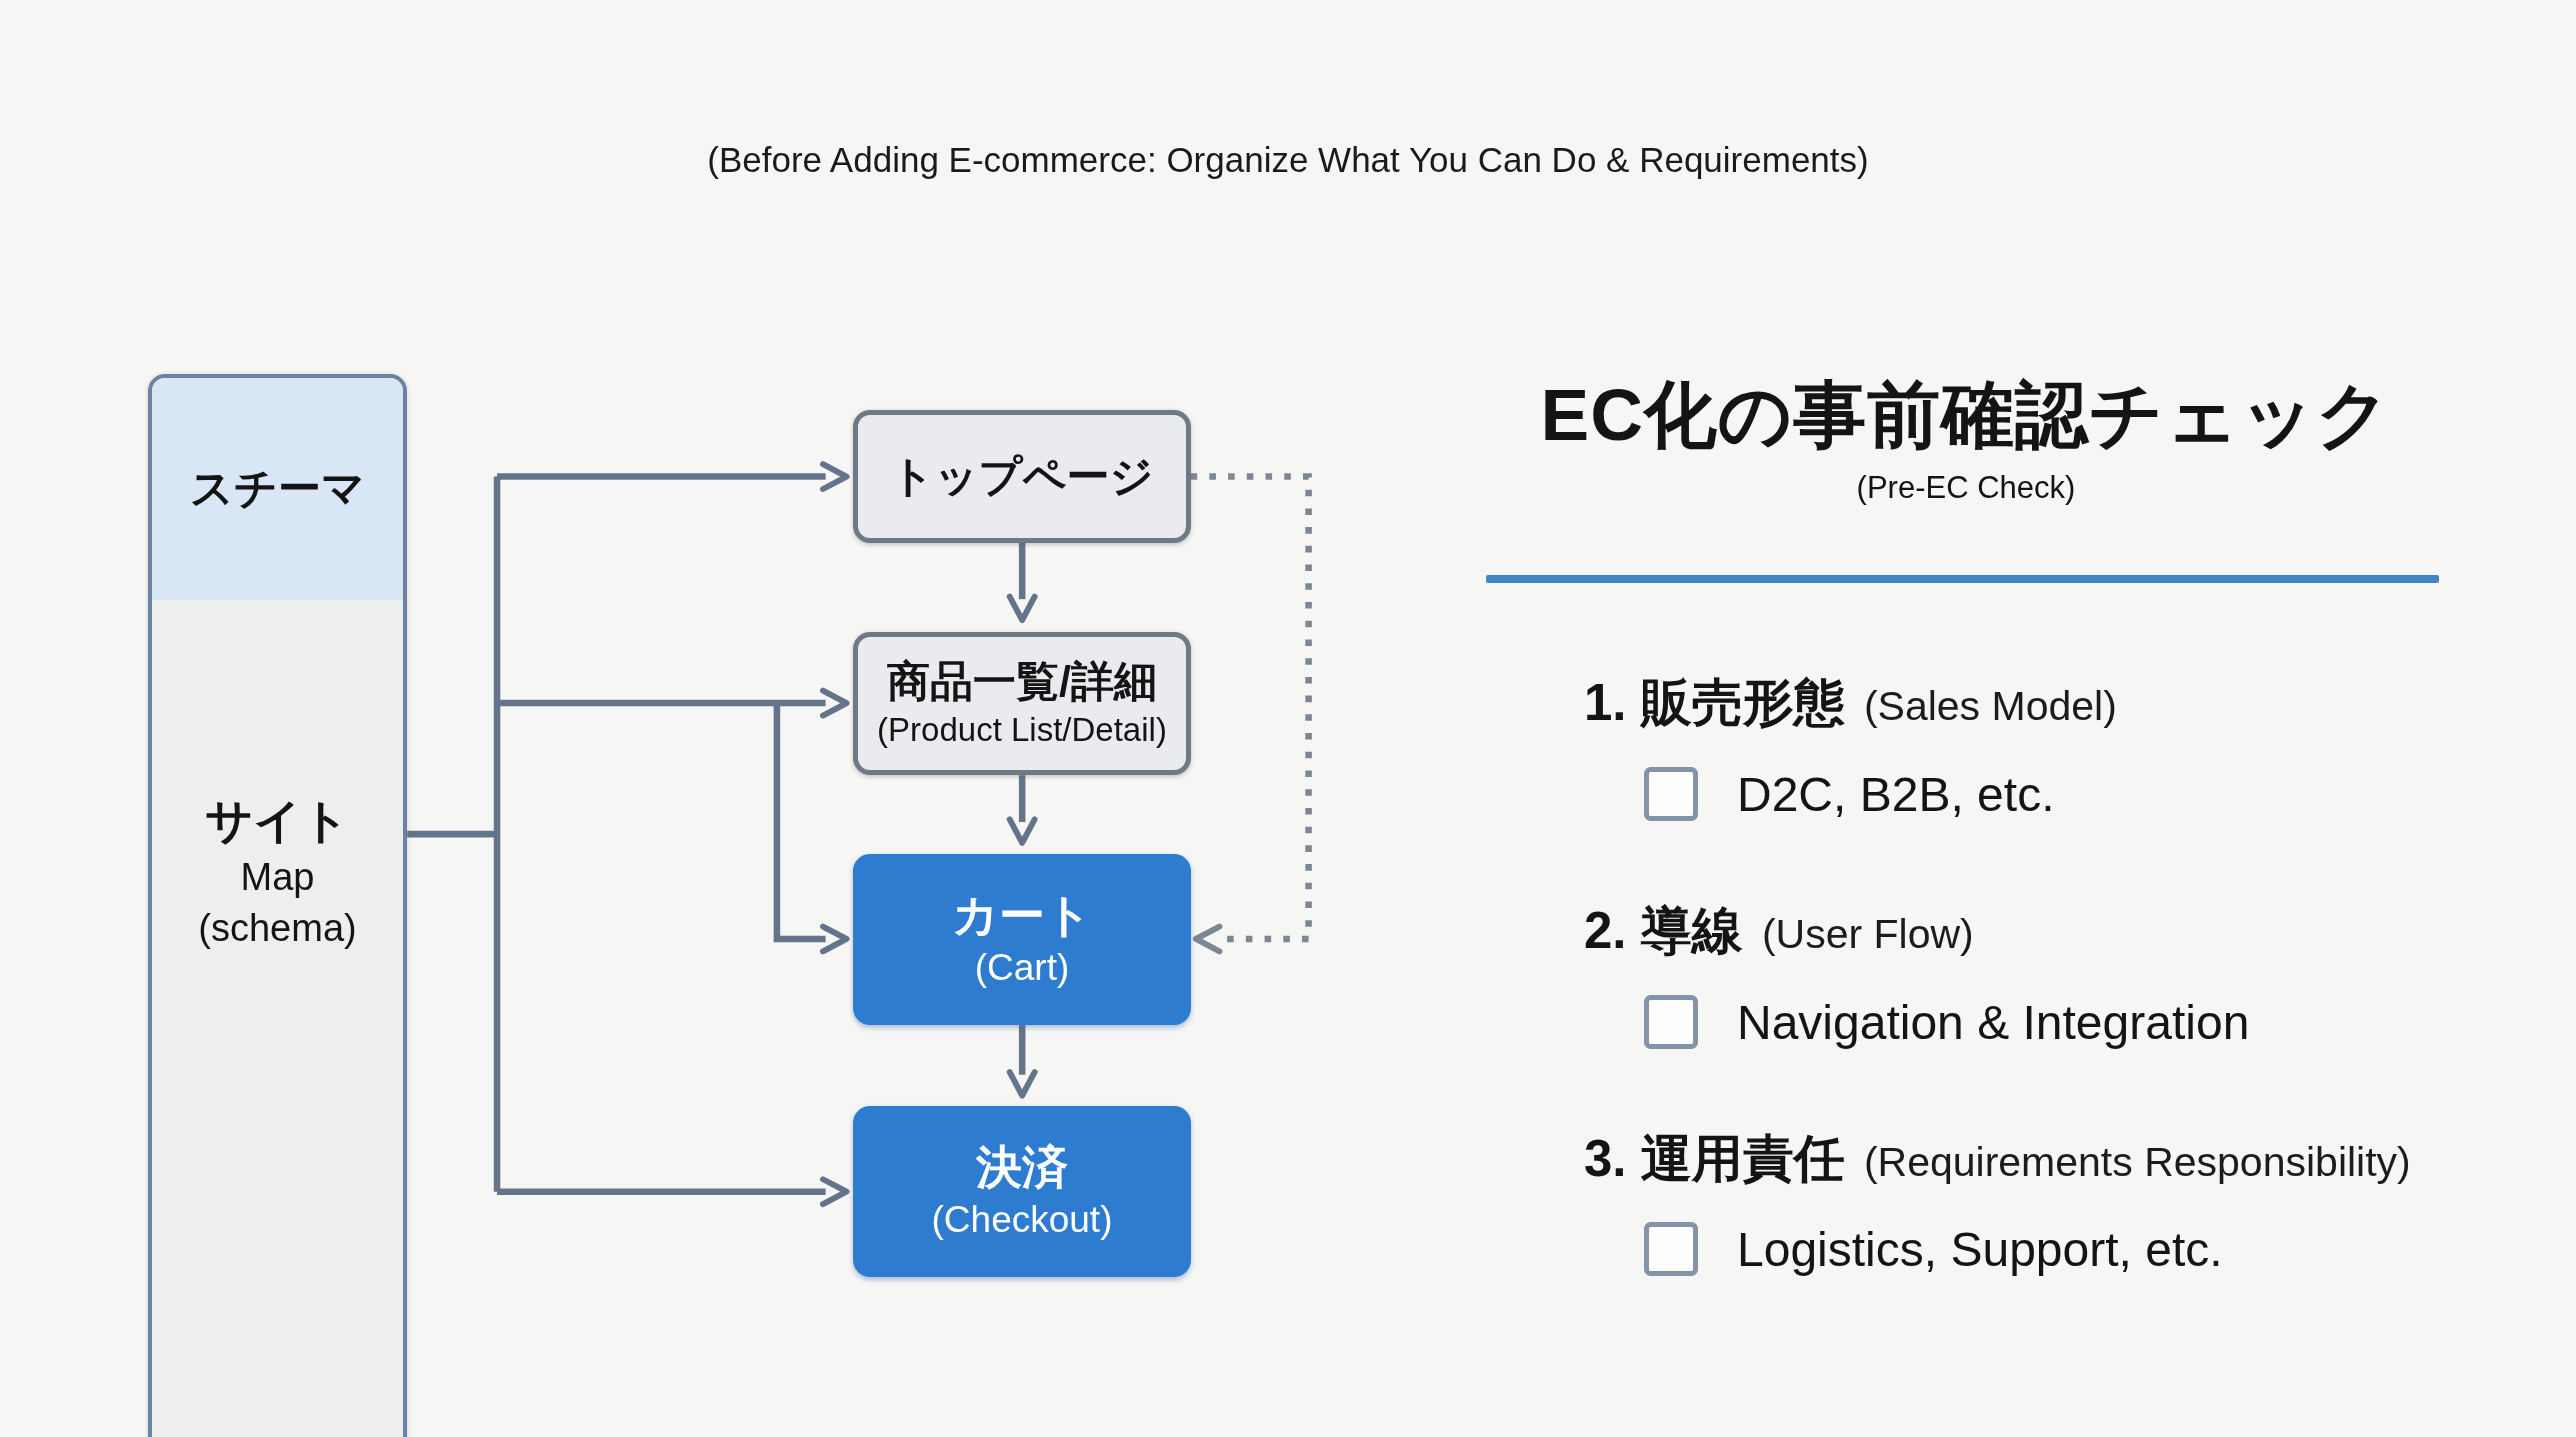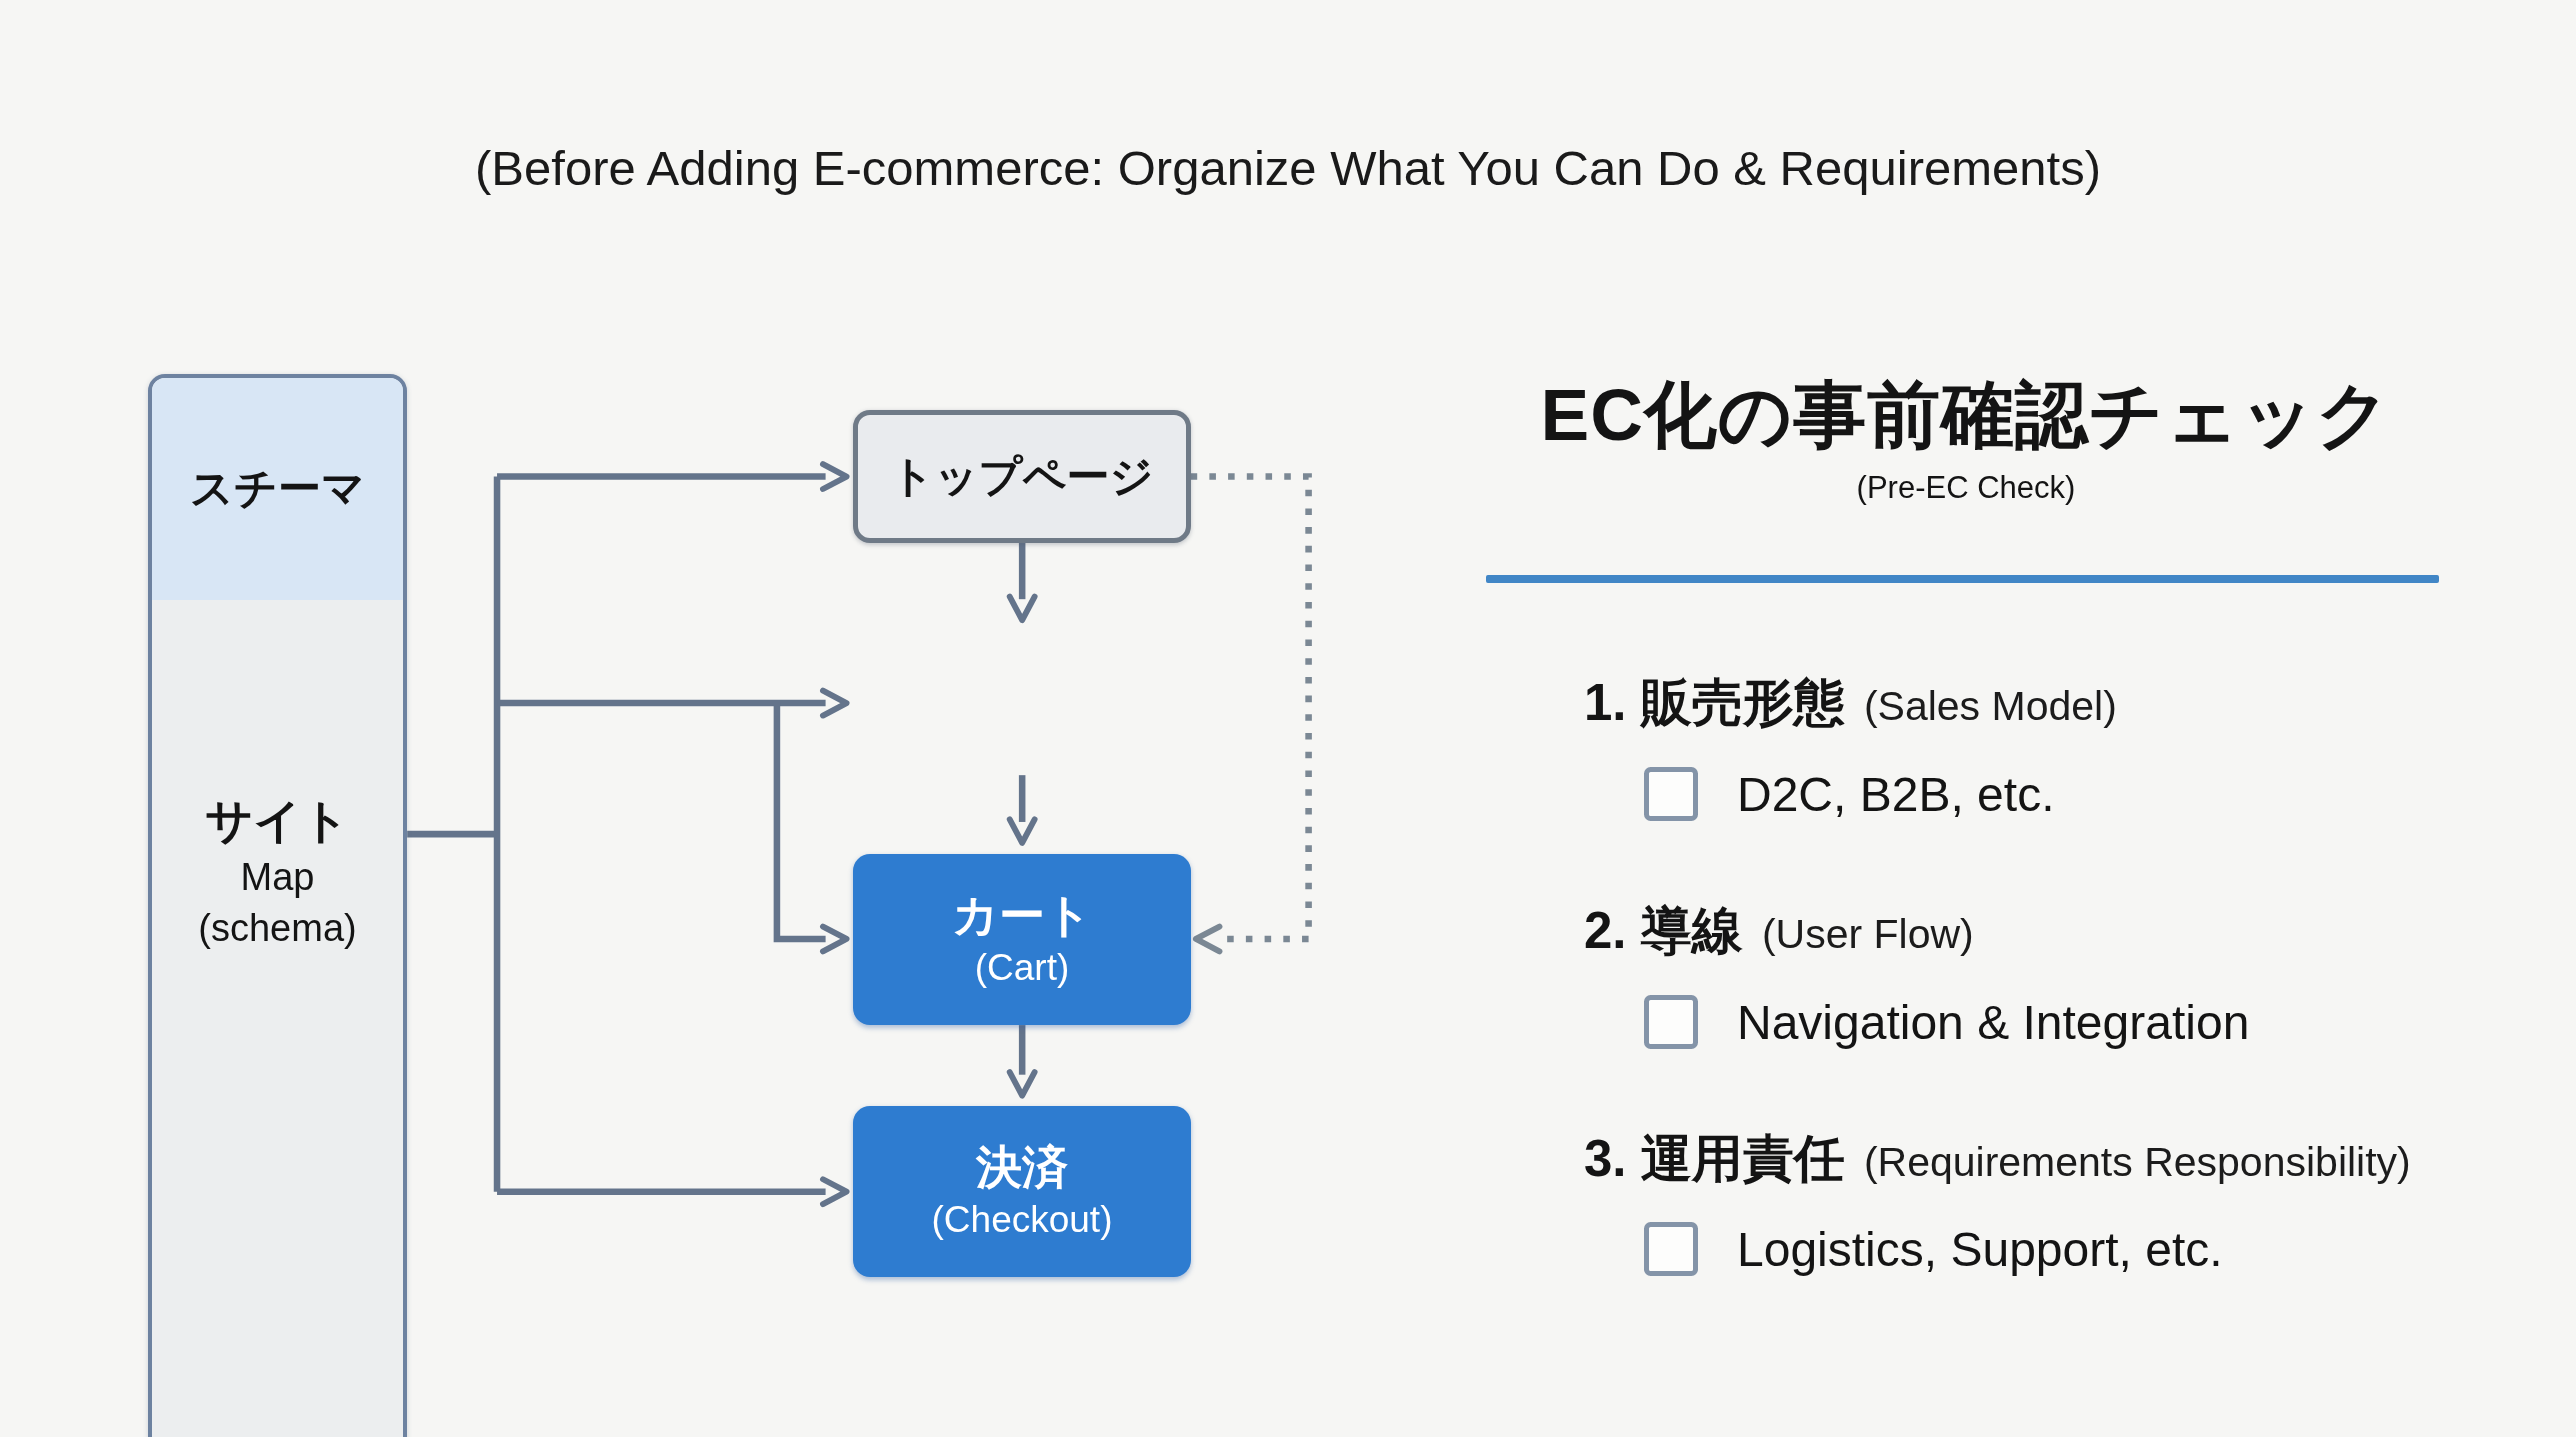--- a/index.html
+++ b/index.html
@@ -12,21 +12,21 @@
   }
   .slide{position:absolute;left:0;top:0;width:2576px;height:1438px;background:#f6f6f4;overflow:hidden;}
 
   
   .title{
     position:absolute;left:0;top:26px;width:100%;
     text-align:center;font-size:81px;font-weight:800;letter-spacing:0.9px;
   }
   .subtitle{
     position:absolute;left:0;top:140px;width:100%;
-    text-align:center;font-size:49px;font-weight:500;color:#1a1a1a;
+    text-align:center;font-size:35px;font-weight:500;color:#1a1a1a;
   }
 
   
   .sitemap{
     position:absolute;left:148px;top:374px;width:259px;height:1098px;
     border:4.7px solid #6d82a0;border-radius:17px;
     background:#eceeef;box-sizing:border-box;overflow:hidden;
     box-shadow:0 1.9px 5.6px rgba(90,110,140,.25);
   }
   .sitemap-header{
@@ -136,20 +136,24 @@
     <div class="sitemap-label">
       <div class="jp">サイト</div>
       <div class="en">Map</div>
       <div class="en">(schema)</div>
     </div>
   </div>
 
   <div class="node node-gray" id="node-top">
     <div class="jp">トップページ</div>
   </div>
+  <div class="node node-gray" id="node-product">
+    <div class="jp">商品一覧/詳細</div>
+    <div class="en">(Product List/Detail)</div>
+  </div>
   <div class="node node-blue" id="node-checkout">
     <div class="jp">決済</div>
     <div class="en">(Checkout)</div>
   </div>
   <div class="node node-blue" id="node-cart">
     <div class="jp">カート</div>
     <div class="en">(Cart)</div>
   </div>
 
   <div class="check-title">EC化の事前確認チェック</div>

